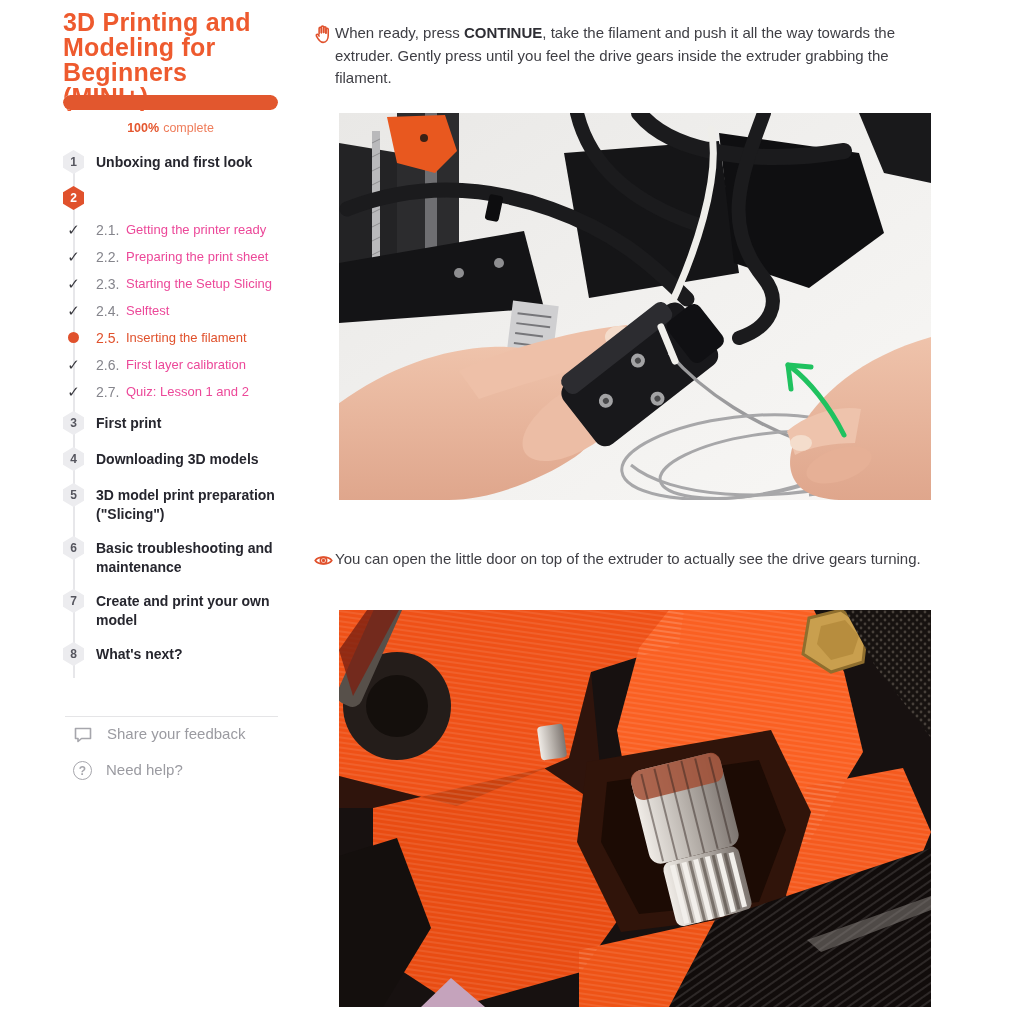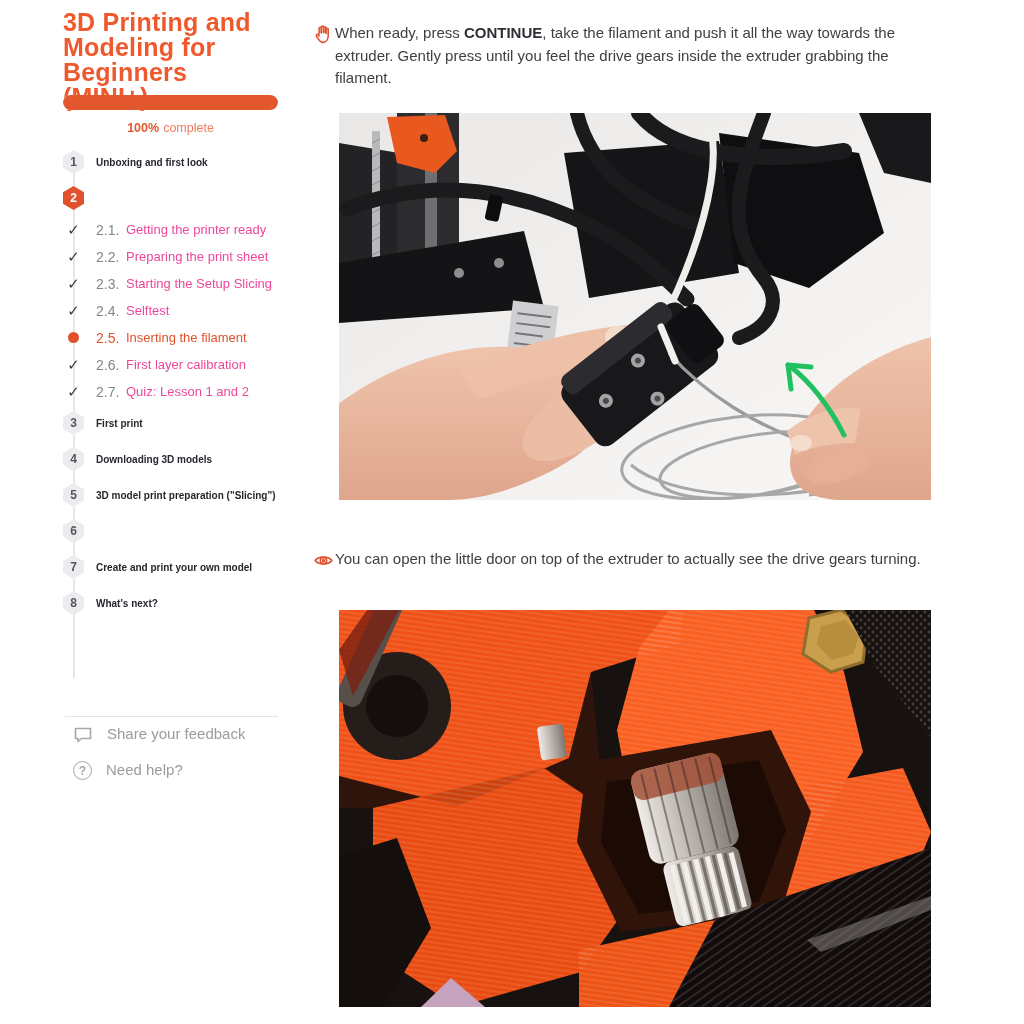--- a/index.html
+++ b/index.html
@@ -21,21 +21,21 @@
   .outline::before{content:"";position:absolute;left:10px;top:8px;height:520px;width:2px;
         background:#e7e7ea;z-index:0;}
   .row{position:relative;z-index:1;display:flex;align-items:flex-start;cursor:pointer;}
   .row-section{margin-bottom:12px;min-height:24px;}
   .row-sub{margin-bottom:12px;height:15px;}
   .badge{flex:none;width:21px;height:24px;margin-right:12px;
         clip-path:polygon(50% 0,100% 26%,100% 74%,50% 100%,0 74%,0 26%);
         background:#ececef;color:#55555e;font-size:12px;font-weight:bold;
         display:flex;align-items:center;justify-content:center;}
   .row-section.active .badge{background:#e0512c;color:#fff;}
-  .section-label{font-size:10px;line-height:19px;font-weight:bold;color:#26262e;width:190px;padding-top:3px;}
+  .section-label{font-size:14px;line-height:19px;font-weight:bold;color:#26262e;width:190px;padding-top:3px;}
   .marker{flex:none;width:21px;margin-right:12px;text-align:center;
         font-size:15px;line-height:15px;color:#3a3a40;}
   .marker.dot{height:11px;width:11px;margin:2px 17px 0 5px;border-radius:50%;background:#e0512c;}
   .sub-num{flex:none;width:30px;font-size:14px;line-height:16px;color:#85858c;}
   .sub-label{font-size:13px;line-height:16px;color:#ec4899;white-space:nowrap;}
   .row-sub.current .sub-num,.row-sub.current .sub-label{color:#e0512c;}
 
   .side-divider{position:absolute;left:65px;top:716px;width:213px;height:1px;background:#e5e5e7;}
   .footer-link{position:absolute;left:73px;display:flex;align-items:flex-start;gap:14px;cursor:pointer;
         font-size:15px;color:#9b9ba1;}
@@ -122,20 +122,21 @@
         <div class="row row-section">
       <span class="badge">4</span>
       <span class="section-label">Downloading 3D models</span>
     </div>
         <div class="row row-section">
       <span class="badge">5</span>
       <span class="section-label">3D model print preparation ("Slicing")</span>
     </div>
         <div class="row row-section">
       <span class="badge">6</span>
+      <span class="section-label">Basic troubleshooting and maintenance</span>
     </div>
         <div class="row row-section">
       <span class="badge">7</span>
       <span class="section-label">Create and print your own model</span>
     </div>
         <div class="row row-section">
       <span class="badge">8</span>
       <span class="section-label">What's next?</span>
     </div>
       </nav>

